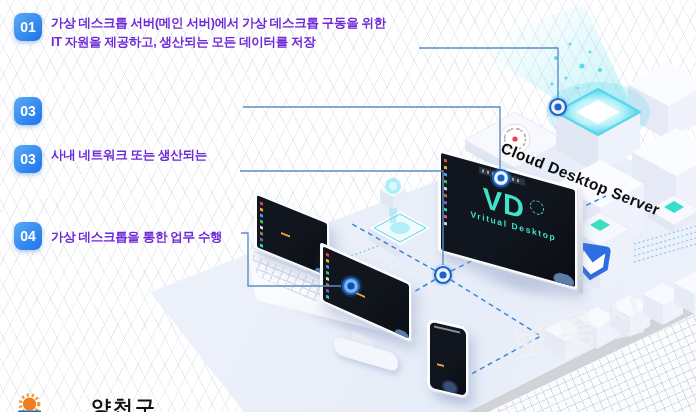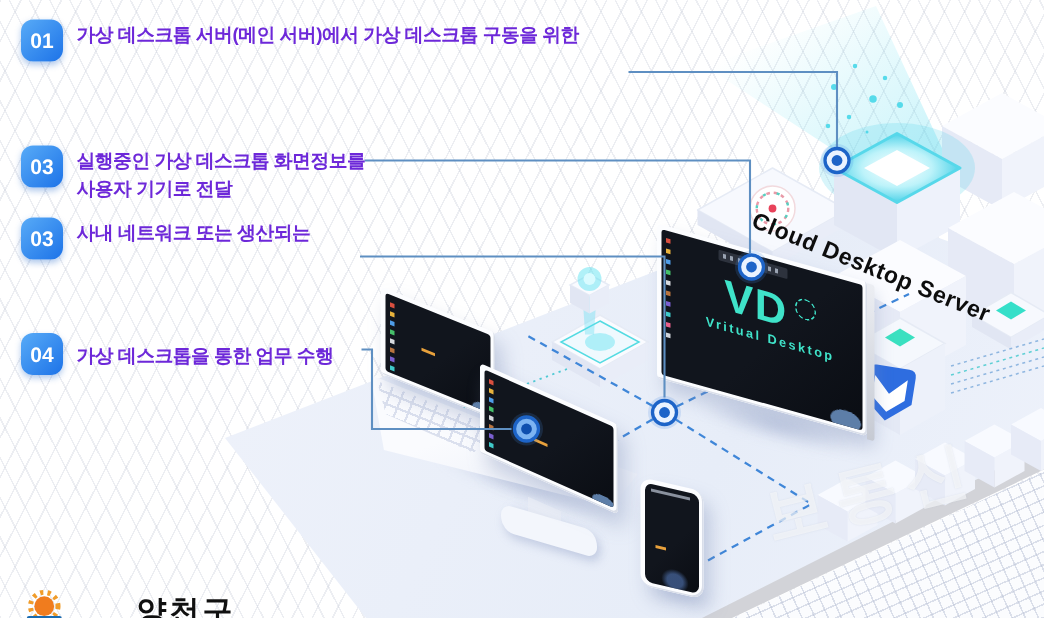--- a/index.html
+++ b/index.html
@@ -326,28 +326,25 @@
       </g>
     </g>
   </svg>
 
   <div class="cloud-label">Cloud Desktop Server</div>
 
   <div class="step" style="left:14px;top:13px;">
     <div class="badge">01</div>
     <div class="step-text">
       <div>가상 데스크톱 서버(메인 서버)에서 가상 데스크톱 구동을 위한</div>
+      <div>IT 자원을 제공하고, 생산되는 모든 데이터를 저장</div>
     </div>
   </div>
   <div class="step" style="left:14px;top:97px;">
     <div class="badge">03</div>
-    <div class="step-text">
-      <div>실행중인 가상 데스크톱 화면정보를</div>
-      <div>사용자 기기로 전달</div>
-    </div>
   </div>
   <div class="step" style="left:14px;top:145px;">
     <div class="badge">03</div>
     <div class="step-text">
       <div>사내 네트워크 또는 생산되는</div>
     </div>
   </div>
   <div class="step" style="left:14px;top:222px;">
     <div class="badge">04</div>
     <div class="step-text" style="padding-top:6px;">

